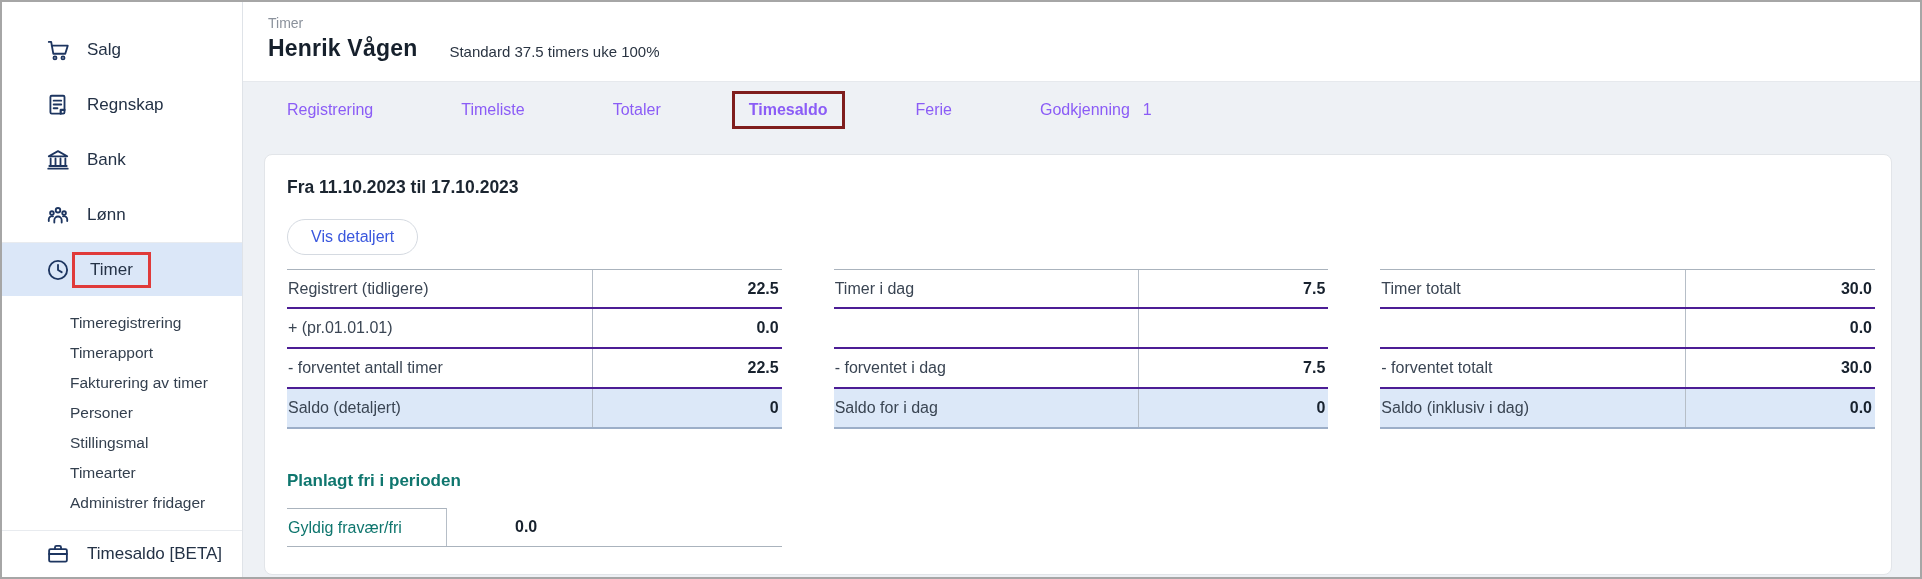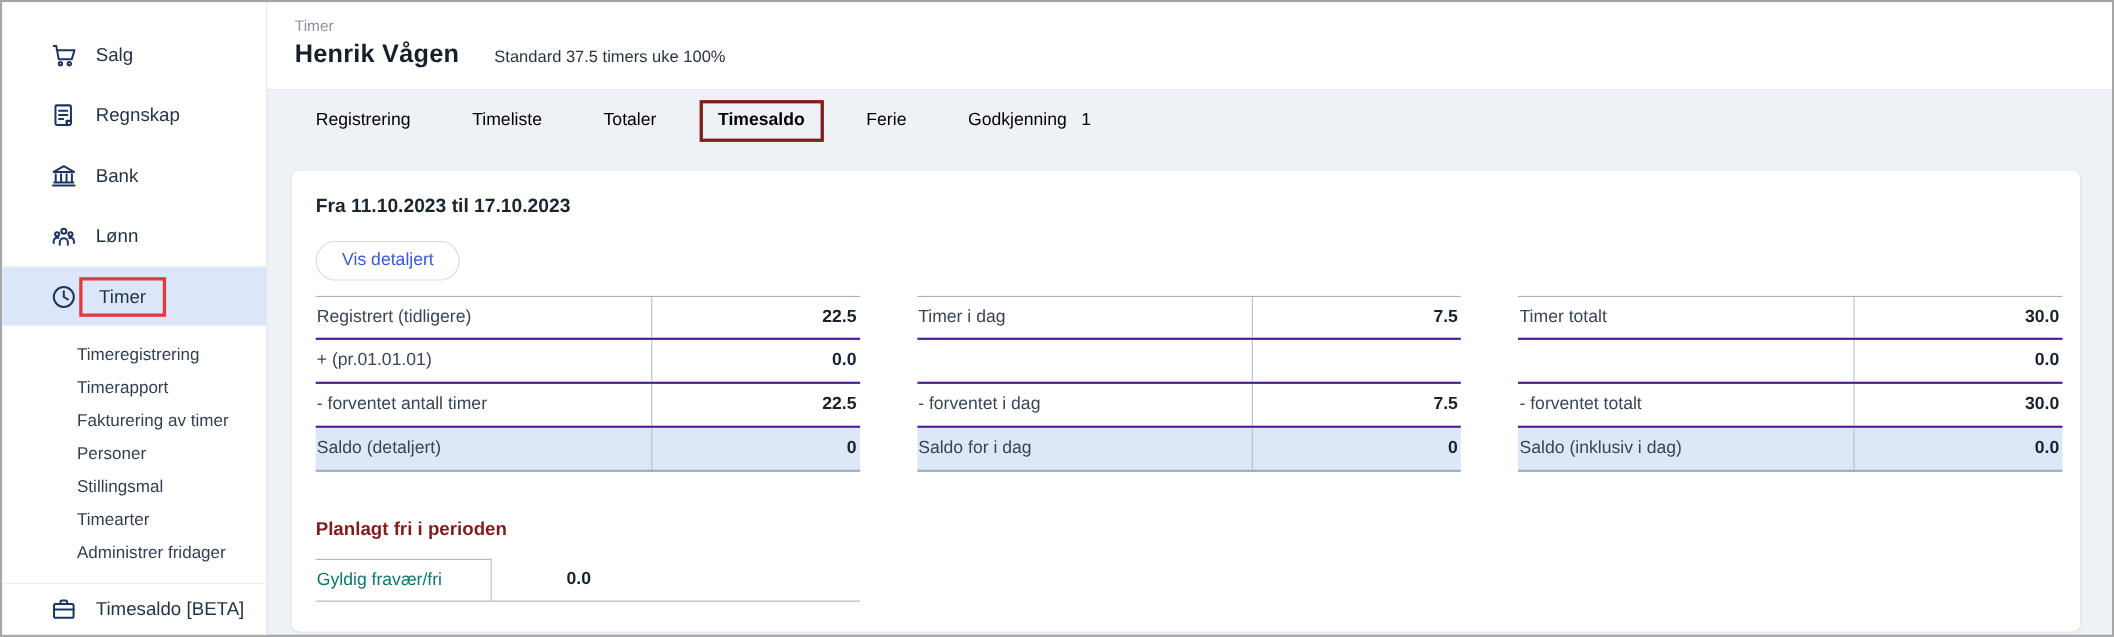--- a/index.html
+++ b/index.html
@@ -20,38 +20,38 @@
   .sub-item { height:30px; display:flex; align-items:center; padding-left:68px; font-size:15.5px; color:#333f4e; }
   .project-item { height:46px; }
 
   
   .main { flex:1; display:flex; flex-direction:column; min-width:0; }
   .main-header { background:#fff; height:80px; border-bottom:1px solid #e6e9ed; padding:13px 0 0 25px; display:flex; align-items:flex-start; }
   .crumb { font-size:14px; color:#8b929c; margin-bottom:4px; }
   .page-title { font-size:23px; font-weight:bold; color:#16202c; letter-spacing:.2px; }
   .subtitle { font-size:15px; color:#2a3442; margin-left:32px; margin-top:28px; }
 
-  .tab-bar { height:55px; display:flex; align-items:center; padding-left:44px; gap:56px; font-size:16px; color:#000000; }
+  .tab-bar { height:55px; display:flex; align-items:center; padding-left:44px; gap:88px; font-size:16px; color:#8b5cf6; }
   .tab { white-space:nowrap; cursor:pointer; }
   .tab.annotated { border:3px solid #7f1d1d; padding:7px 14px; margin:18px -17px;font-weight:bold; }
   .tab-count { margin-left:13px; }
 
   .card { margin:17px 28px 0 21px; background:#fff; border:1px solid #e2e5e9; border-radius:8px; padding:22px 16px 0 22px; height:421px; }
   .period-title { font-size:17.5px; font-weight:bold; color:#1b2530; }
   .detail-btn { margin-top:21px; display:inline-flex; align-items:center; border:1px solid #d5dae1; border-radius:999px; padding:8px 23px; background:#fff; color:#3a57de; font-size:16px; cursor:pointer; font-family:"Liberation Sans", sans-serif; }
 
   .tables-row { display:flex; gap:52px; margin-top:14px; }
   .balance-table { flex:1; }
   .b-row { height:40px; display:flex; align-items:stretch; border-bottom:2px solid #4c1d95; font-size:16px; }
   .b-row:first-child { border-top:1px solid #aab3bd; }
   .cell-label { flex:1; color:#3a4553; display:flex; align-items:center; padding-left:1px; }
   .cell-value { width:190px; border-left:1px solid #b6bec7; font-weight:bold; color:#18222e; display:flex; align-items:center; justify-content:flex-end; padding-right:3px; }
   .b-row.saldo { background:#dce8f8; border-bottom-color:#9caec8; }
 
-  .section-heading { margin-top:42px; font-size:17px; font-weight:bold; color:#7f1d1d; }
+  .section-heading { margin-top:42px; font-size:17px; font-weight:bold; color:#0f766e; }
   .mini-table { margin-top:17px; width:495px; }
   .mini-row { height:39px; display:flex; align-items:stretch; border-bottom:1px solid #aab3bd; font-size:16px; }
   .mini-label { width:160px; border-top:1px solid #aab3bd; border-right:1px solid #b6bec7; color:#0f766e; display:flex; align-items:center; padding-left:1px; }
   .mini-value { font-weight:bold; color:#18222e; display:flex; align-items:center; padding-left:68px; }
 </style>
 </head>
 <body>
 
 <div class="frame">
 

